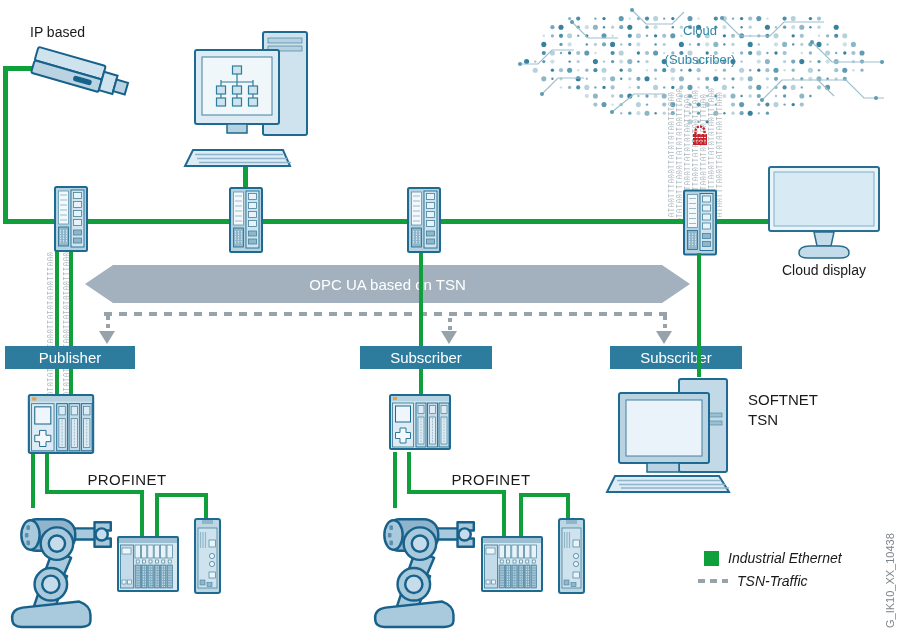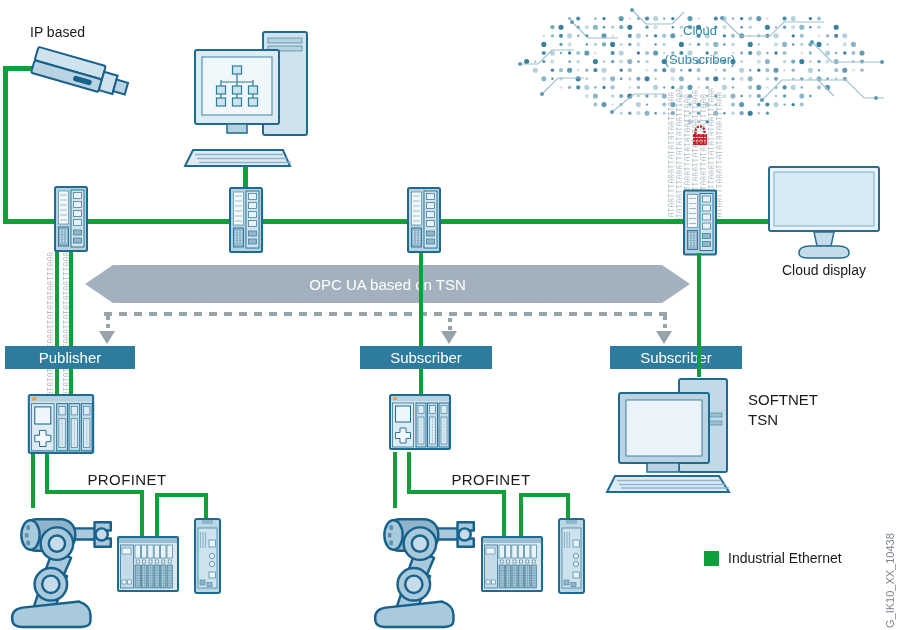--- a/index.html
+++ b/index.html
@@ -24,21 +24,21 @@
   .arrowD{position:absolute;width:0;height:0;z-index:2;
           border-left:8px solid transparent;border-right:8px solid transparent;
           border-top:13px solid #97a3ab;}
   .bincol{position:absolute;z-index:1;width:10px;overflow:hidden;color:#adb9bf;
           font-family:"DejaVu Sans Mono",monospace;font-size:8px;line-height:8px;
           writing-mode:vertical-rl;text-orientation:sideways;letter-spacing:0;}
   .cloudtxt{position:absolute;z-index:2;width:140px;text-align:center;color:#2f86a7;font-size:13px;}
   .figcode{position:absolute;right:4px;top:528px;height:100px;z-index:7;color:#7d858c;font-size:11px;
            writing-mode:vertical-rl;transform:rotate(180deg);white-space:nowrap;}
   .legend{position:absolute;left:698px;top:550px;z-index:7;}
-  .legrow{display:flex;align-items:center;margin-bottom:7px;height:16px;}
+  .legrow{display:flex;align-items:center;margin-bottom:7px;height:16px;font-style:italic;}
   .sw-green{width:15px;height:15px;background:#0fa03c;margin:0 9px 0 6px;}
   .sw-dash{width:30px;height:4px;margin-right:9px;
            background:repeating-linear-gradient(90deg,#97a3ab 0 7px,transparent 7px 12px);}
   .legrow span{font-size:14px;}
   .softnet{line-height:20px;font-size:15px;}
 </style>
 </head>
 <body>
 
 <div id="stage">
@@ -794,16 +794,20 @@
   <div class="lbl softnet" style="left:748px;top:390px">
     <div>SOFTNET</div>
     <div>TSN</div>
   </div>
 
   <div class="legend">
     <div class="legrow">
       <div class="sw-green"></div>
       <span>Industrial Ethernet</span>
     </div>
+    <div class="legrow">
+      <div class="sw-dash"></div>
+      <span>TSN-Traffic</span>
+    </div>
   </div>
 
   <div class="figcode">G_IK10_XX_10438</div>
 </div>
 
 </body></html>

